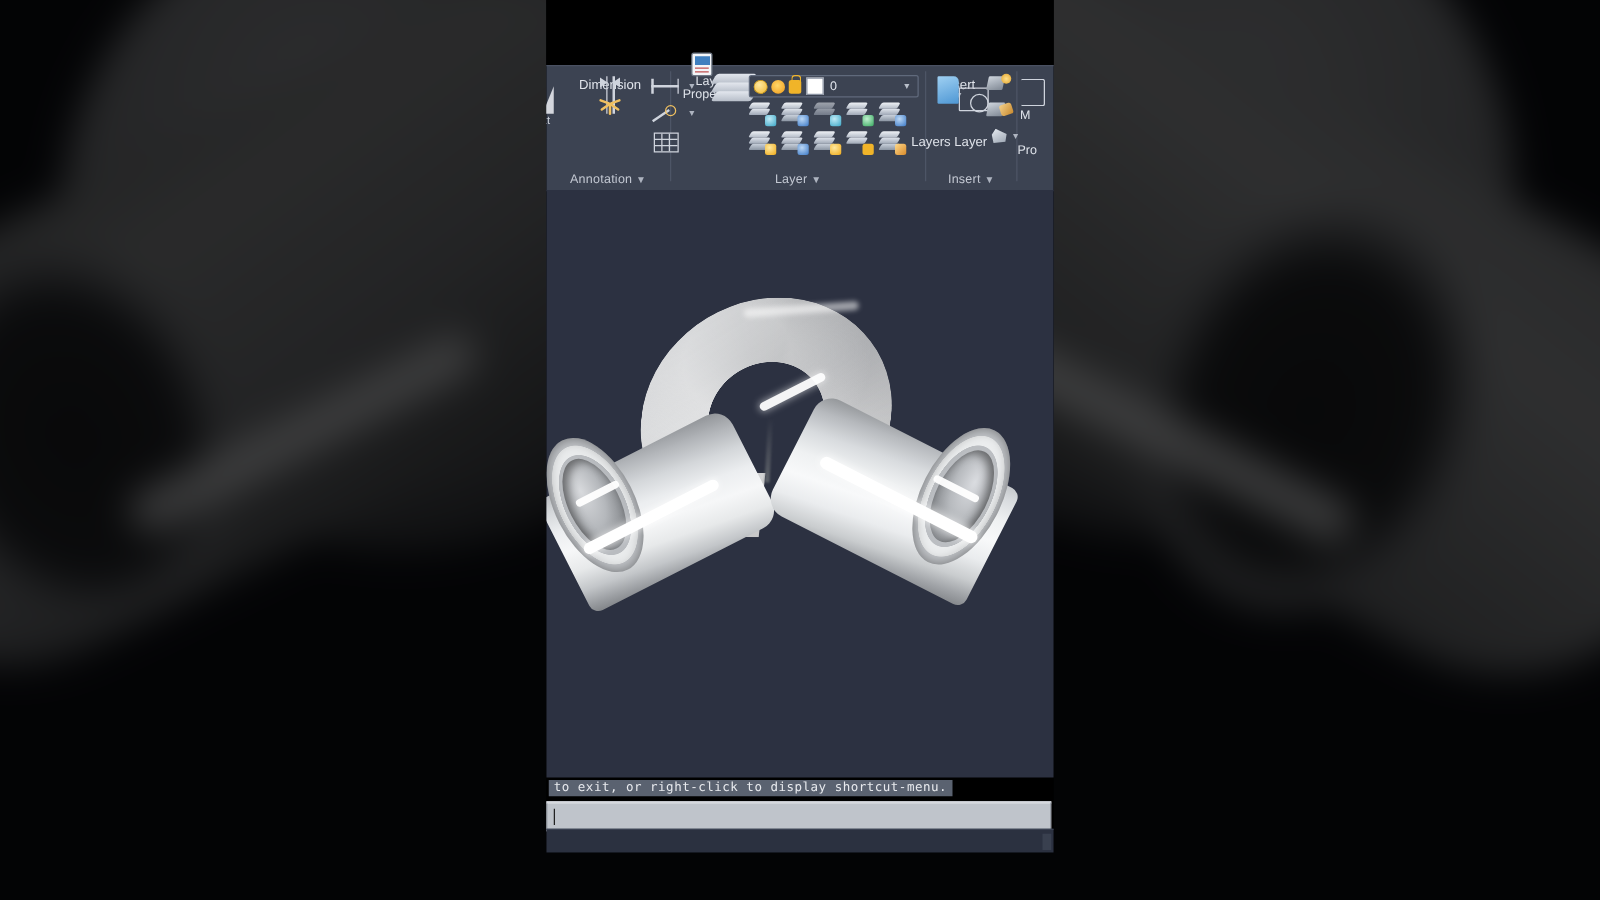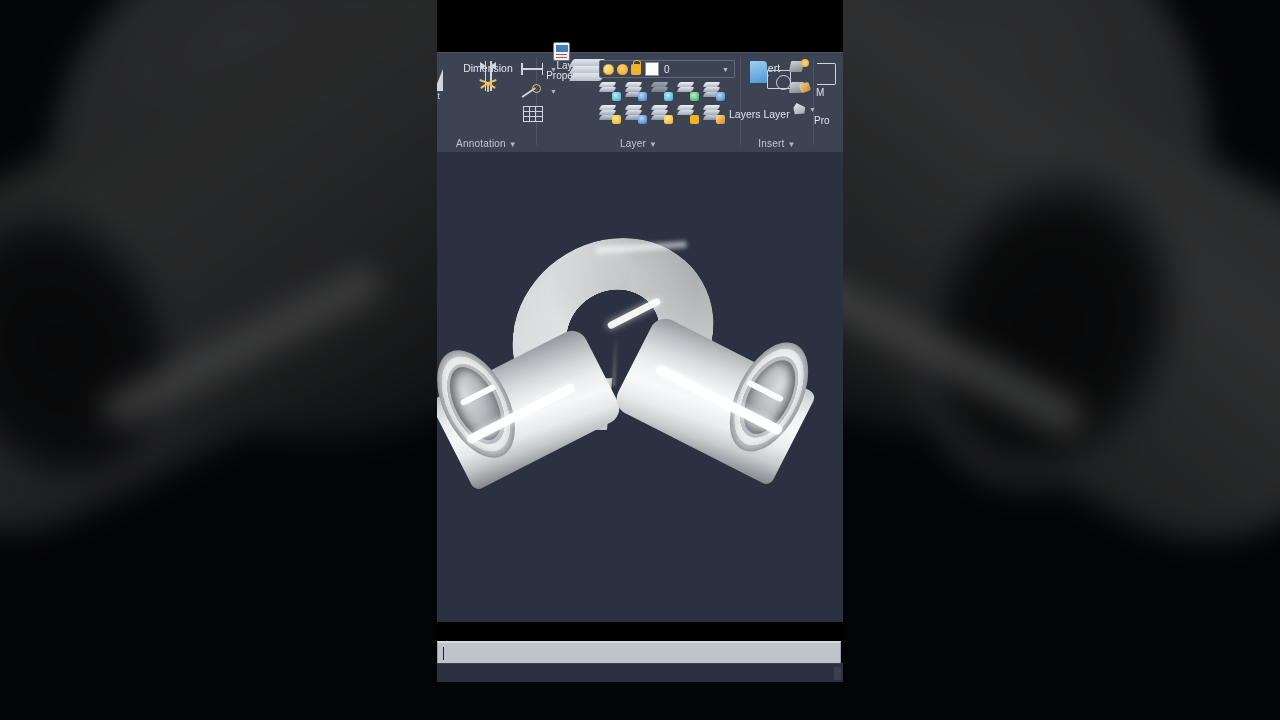--- a/index.html
+++ b/index.html
@@ -550,20 +550,23 @@
         <div class="mouthR-in"></div>
         <div class="mouthR-spec"></div>
 
         <div class="spec specBendTop"></div>
         <div class="spec specBendL"></div>
         <div class="spec specL"></div>
         <div class="spec specR"></div>
       </div>
     </div>
 
+    <div class="cmdline-wrap">
+      <span class="cmdline">to exit, or right-click to display shortcut-menu.</span>
+    </div>
 
     <div class="cmdinput">
       <span class="caret"></span>
     </div>
 
     <div class="statusbar">
       <span class="sright"></span>
     </div>
 
   </div>

